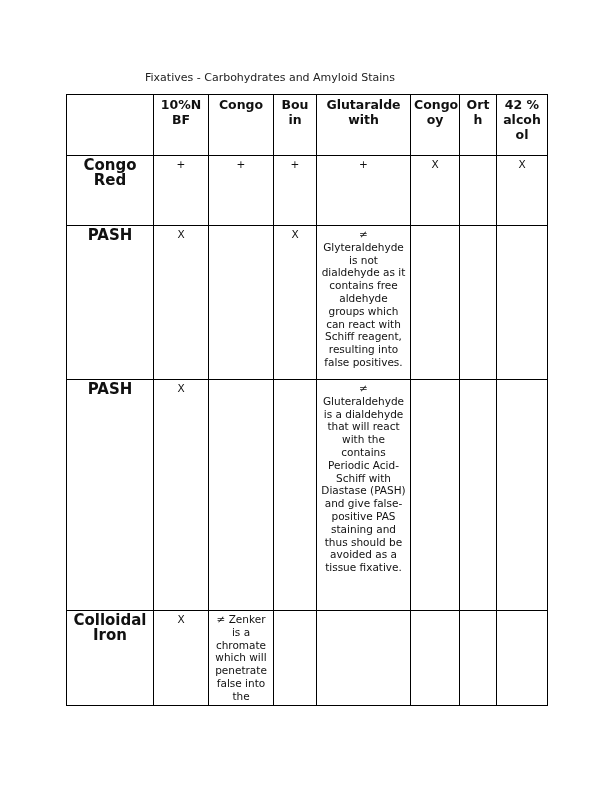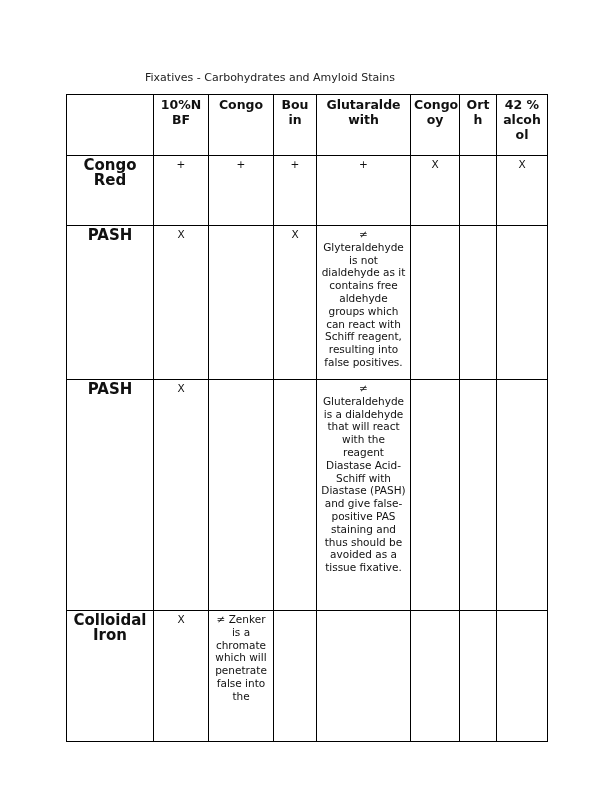--- a/index.html
+++ b/index.html
@@ -57,26 +57,26 @@
     <td class="cell">≠ Glyteraldehyde is not dialdehyde as it contains free aldehyde groups which can react with Schiff reagent, resulting into false positives.</td>
     <td class="cell mark"></td>
     <td class="cell mark"></td>
     <td class="cell mark"></td>
   </tr>
   <tr style="height:231px">
     <td class="rowhead">PASH</td>
     <td class="cell mark">X</td>
     <td class="cell mark"></td>
     <td class="cell mark"></td>
-    <td class="cell">≠ Gluteraldehyde is a dialdehyde that will react with the reagent Diastase Acid-Schiff with Diastase (PASH) and give false-positive PAS staining and thus should be avoided as a tissue fixative.</td>
+    <td class="cell">≠ Gluteraldehyde is a dialdehyde that will react with the contains Periodic Acid-Schiff with Diastase (PASH) and give false-positive PAS staining and thus should be avoided as a tissue fixative.</td>
     <td class="cell mark"></td>
     <td class="cell mark"></td>
     <td class="cell mark"></td>
   </tr>
-  <tr style="height:131px">
+  <tr style="height:95px">
     <td class="rowhead">Colloidal Iron</td>
     <td class="cell mark">X</td>
     <td class="cell">≠ Zenker is a chromate which will penetrate false into the</td>
     <td class="cell mark"></td>
     <td class="cell mark"></td>
     <td class="cell mark"></td>
     <td class="cell mark"></td>
     <td class="cell mark"></td>
   </tr>
 </tbody>

